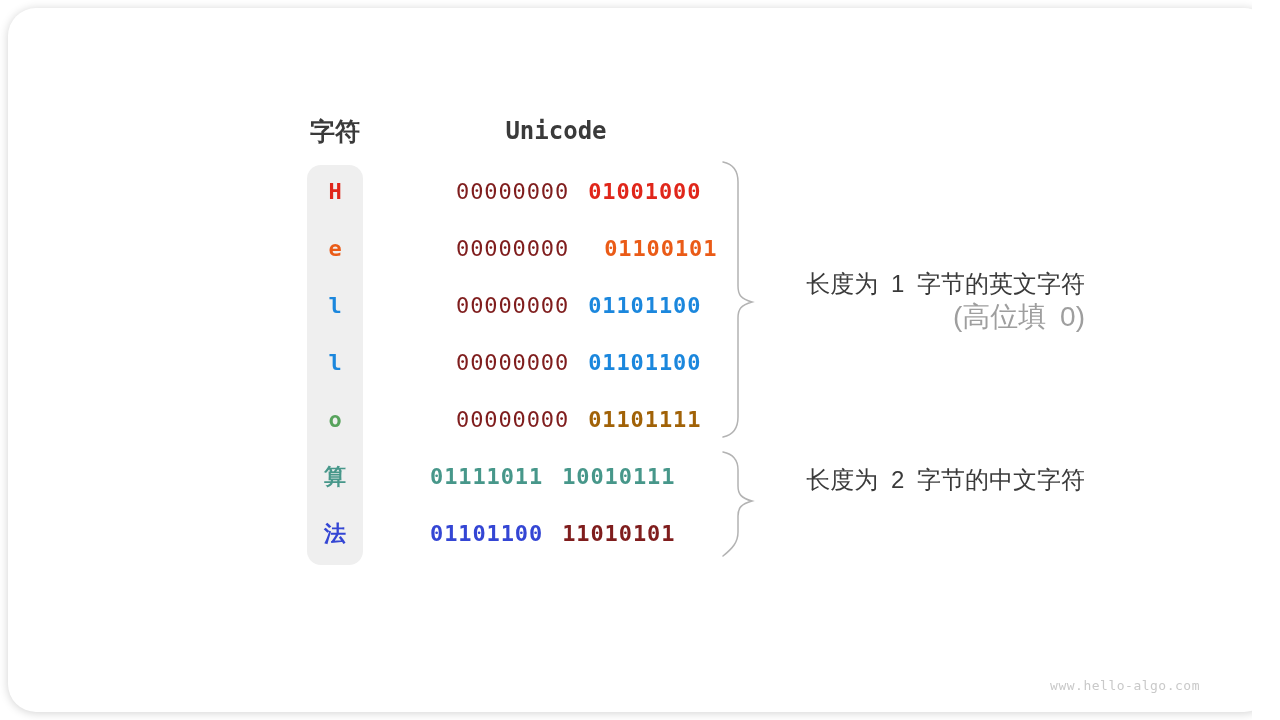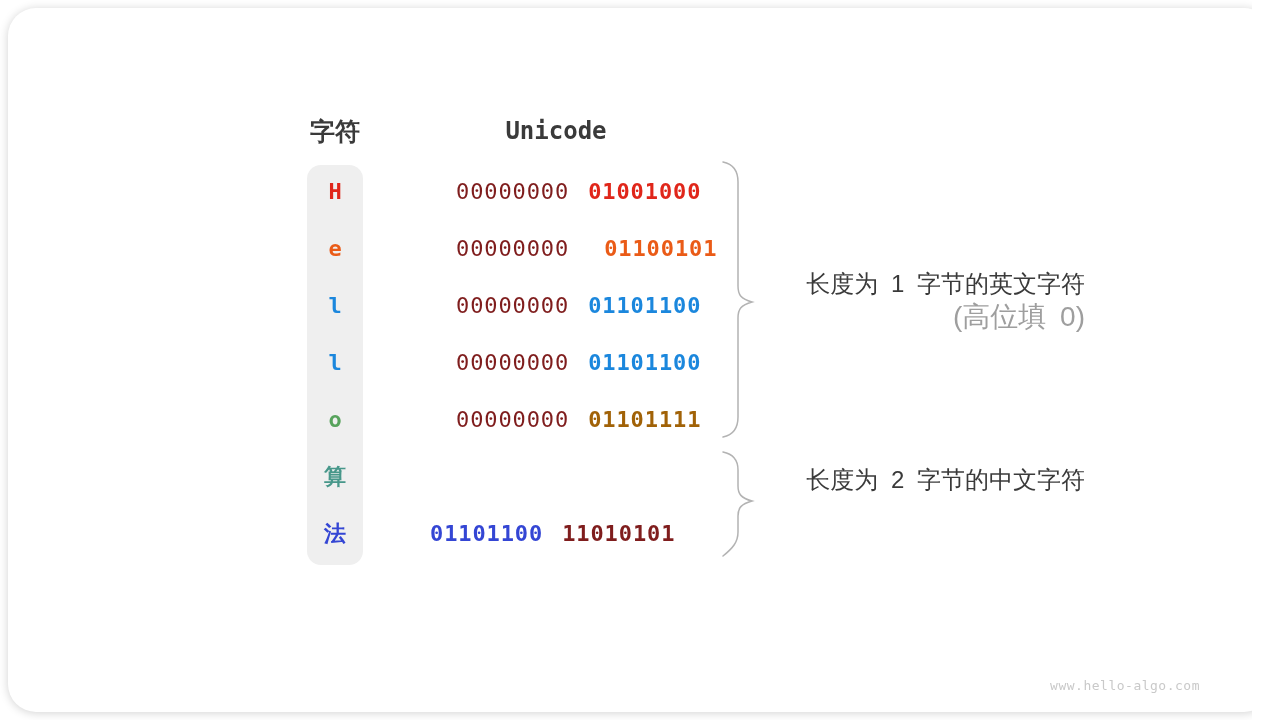--- a/index.html
+++ b/index.html
@@ -93,20 +93,24 @@
   <div class="row" style="top:391px">
     <span class="ch" style="color: rgb(87, 163, 92);">o</span>
     <div class="bin">
       <span class="byte muted">00000000</span>
       <span class="byte emph" style="color: #a16207;">01101111</span>
     </div>
   </div>
 
   <div class="row" style="top:448px">
     <span class="ch" style="color: rgb(71, 151, 138);">算</span>
+    <div class="bin">
+      <span class="byte emph" style="color: rgb(71, 151, 138);">01111011</span>
+      <span class="byte emph" style="color: rgb(71, 151, 138);">10010111</span>
+    </div>
   </div>
 
   <div class="row" style="top:505px">
     <span class="ch" style="color: rgb(52, 70, 212);">法</span>
     <div class="bin">
       <span class="byte emph" style="color: rgb(52, 70, 212);">01101100</span>
       <span class="byte emph" style="color: #7f1d1d;">11010101</span>
     </div>
   </div>
 

